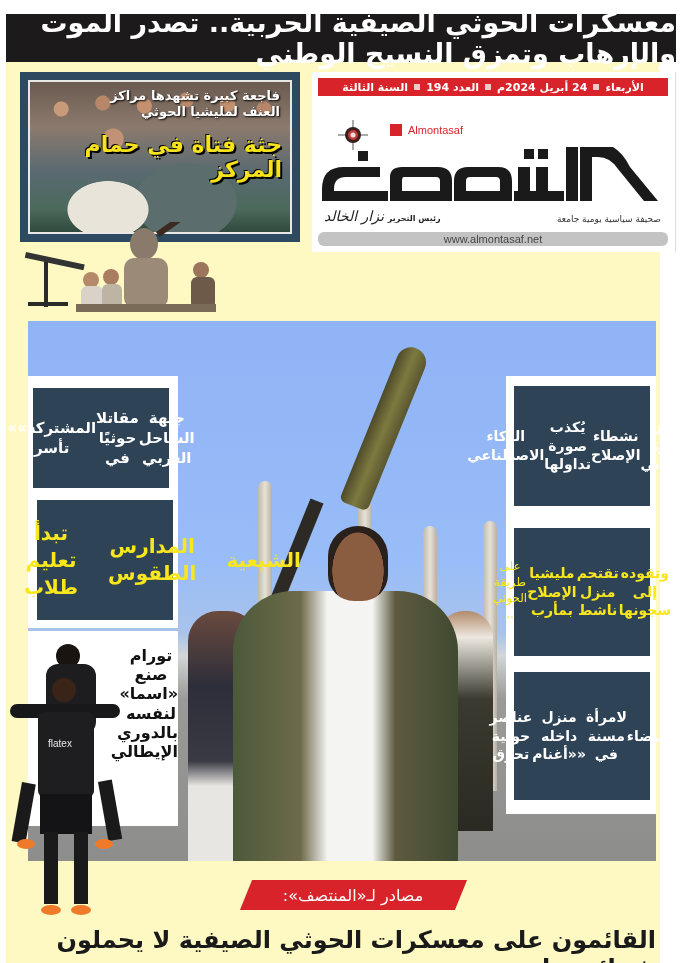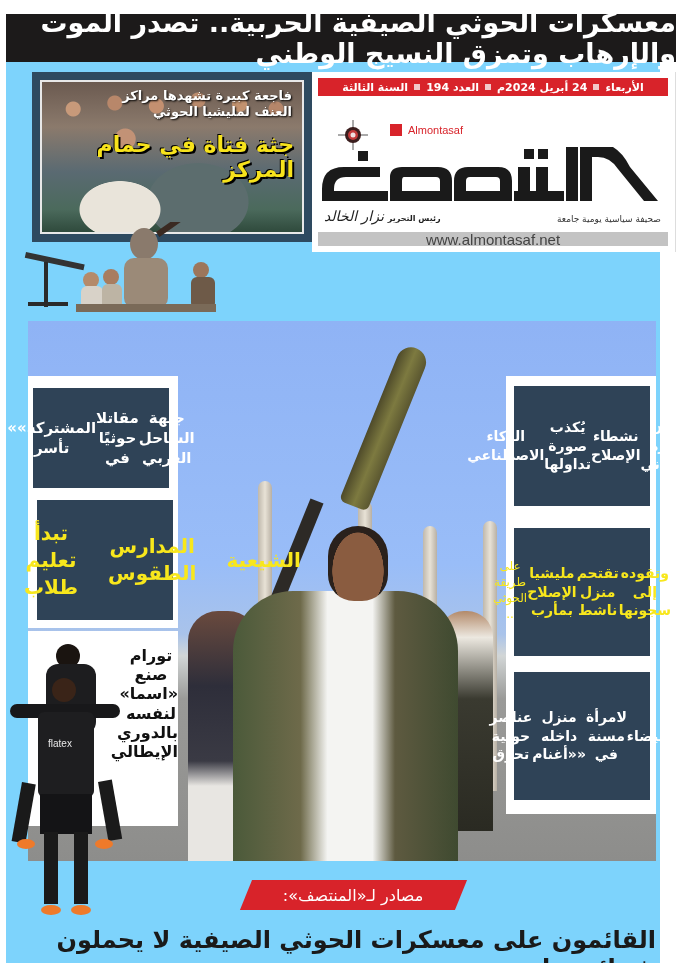--- a/index.html
+++ b/index.html
@@ -1,41 +1,41 @@
 <!DOCTYPE html>
 <html><head>
 <meta charset="utf-8">
 <style>
   * { box-sizing: border-box; margin: 0; padding: 0; }
   html, body { width: 700px; height: 963px; overflow: hidden; background: #ffffff; }
   body { font-family: "DejaVu Sans", sans-serif; position: relative; }
-  .page { position: absolute; left: 6px; top: 14px; width: 654px; height: 950px; background: #7dd3fc; }
+  .page { position: absolute; left: 6px; top: 14px; width: 654px; height: 950px; background: #fef9c3; }
   .rtl { direction: rtl; }
 
   
   .banner { position: absolute; left: 0; top: 0; width: 670px; height: 48px; background: #1c1a1a; color: #fff;
     display: flex; align-items: center; justify-content: center; font-weight: bold; font-size: 27px; letter-spacing: -0.5px; }
 
   
   .mast { position: absolute; left: 306px; top: 58px; width: 364px; height: 180px; background: #fff; border-right: 1px solid #ddd; }
   .mast-date { position: absolute; left: 6px; top: 6px; width: 350px; height: 18px; background: #d8232a; color: #fff;
     font-size: 11px; font-weight: bold; display: flex; align-items: center; justify-content: center; gap: 6px; }
   .sq { display: inline-block; width: 6px; height: 6px; background: #f2c8c9; }
   .mast-en { position: absolute; left: 78px; top: 52px; display: flex; align-items: center; gap: 6px; color: #d8232a; font-family: "Liberation Sans", sans-serif; font-size: 11px; }
   .mast-en .redsq { width: 12px; height: 12px; background: #d8232a; }
   .mast-logo { position: absolute; left: 6px; top: 75px; width: 348px; height: 58px; }
   .mast-target { position: absolute; left: 26px; top: 48px; width: 30px; height: 30px; }
   .mast-tagline { position: absolute; right: 14px; top: 142px; font-size: 9px; color: #333; }
   .mast-editor { position: absolute; left: 12px; top: 136px; font-size: 14px; font-style: italic; font-family: "DejaVu Serif", serif; color: #222; display: flex; align-items: baseline; gap: 4px; }
   .mast-editor .lbl { font-size: 8px; font-style: normal; font-family: "DejaVu Sans", sans-serif; font-weight: bold; }
-  .mast-url { position: absolute; left: 6px; top: 160px; width: 350px; height: 14px; background: #c3c3c3; color: #444; font-size: 15px;
-    display: flex; align-items: center; justify-content: center; font-family: "Liberation Sans", sans-serif; }
-
-  
-  .feature { position: absolute; left: 26px; top: 58px; width: 280px; height: 170px; background: #2e4a60; padding: 8px; }
+  .mast-url { position: absolute; left: 6px; top: 160px; width: 350px; height: 14px; background: #c3c3c3; color: #444; font-size: 11px;
+    display: flex; align-items: center; justify-content: center; font-family: "Liberation Sans", sans-serif; border-radius: 6px; }
+
+  
+  .feature { position: absolute; left: 14px; top: 58px; width: 280px; height: 170px; background: #2e4a60; padding: 8px; }
   .feature-photo { width: 100%; height: 100%; border: 2px solid #e8e8e8; position: relative; overflow: hidden;
     background: linear-gradient(180deg, #6b5a50 0%, #8b7a6c 30%, #5a6a72 60%, #4b6a5c 85%, #2f4a3c 100%); }
   .feature-photo .kids { position: absolute; inset: 0; background:
       radial-gradient(circle at 12% 18%, #c89a7a 0 7px, transparent 8px),
       radial-gradient(circle at 28% 14%, #b8876a 0 7px, transparent 8px),
       radial-gradient(circle at 44% 16%, #c49070 0 7px, transparent 8px),
       radial-gradient(circle at 60% 12%, #b98a6c 0 7px, transparent 8px),
       radial-gradient(circle at 76% 15%, #c2926f 0 7px, transparent 8px),
       radial-gradient(circle at 90% 18%, #b5866a 0 7px, transparent 8px),
       radial-gradient(circle at 32% 38%, #c29276 0 10px, transparent 11px),

